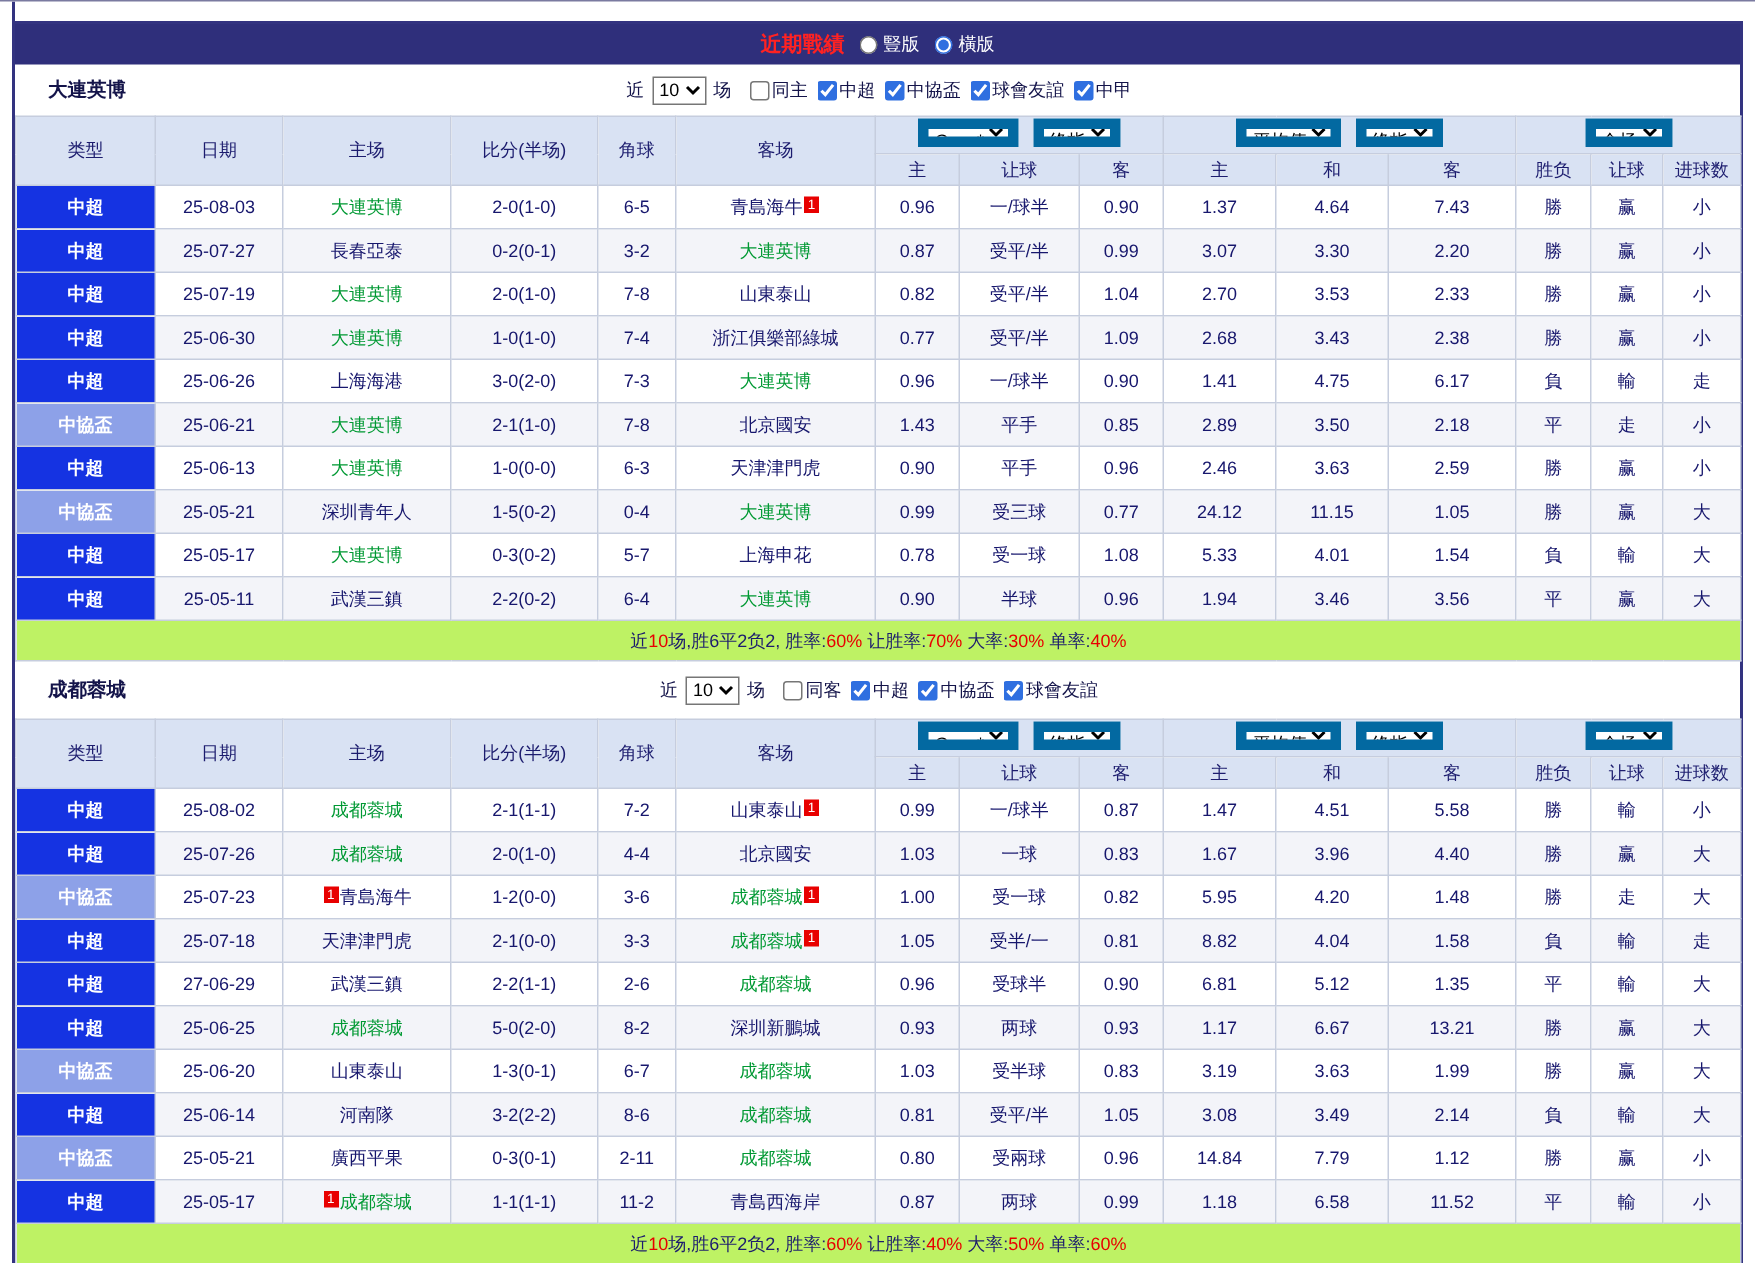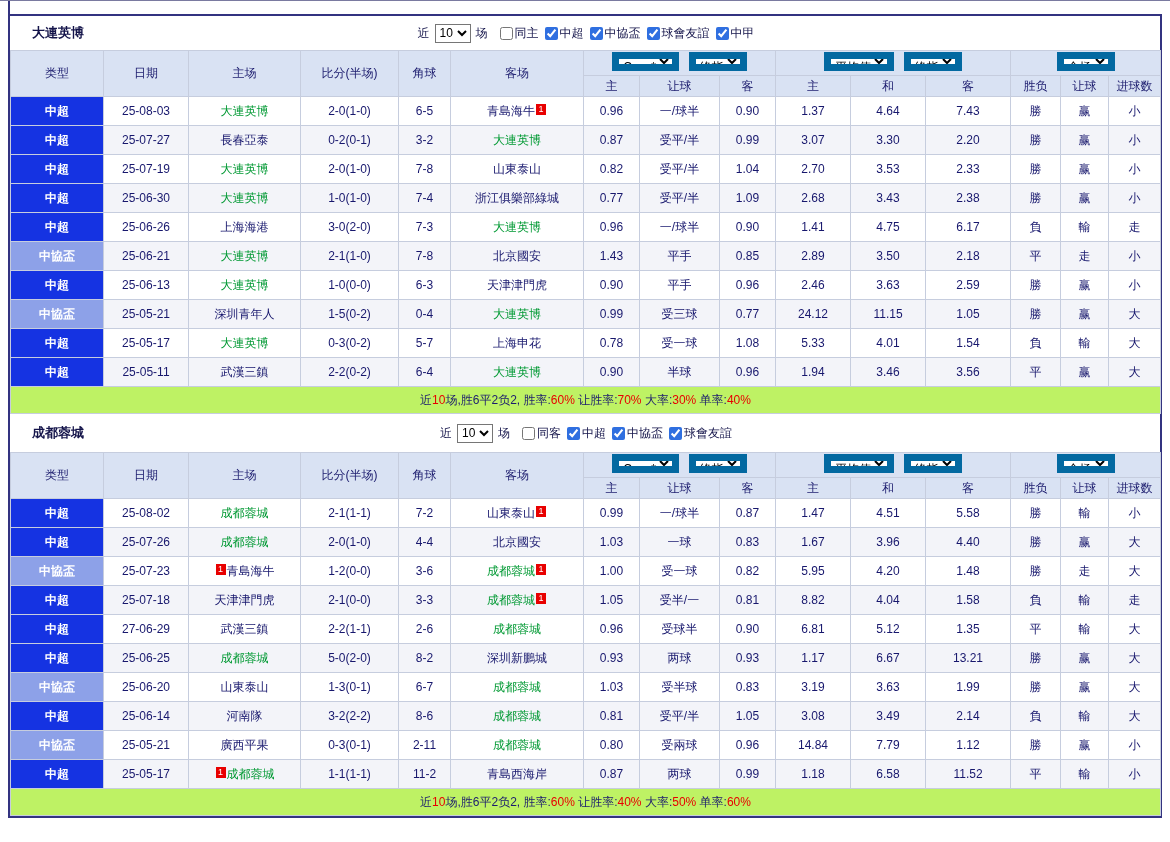--- a/index.html
+++ b/index.html
@@ -41,20 +41,31 @@
   tfoot td.summary{height:27px;color:#1c1c6e;background:#bef264;font-size:12px}
 </style>
 </head>
 <body>
 
 <div class="page">
   <div class="top-spacer"></div>
 
   <div class="panel">
 
+    <div class="title-bar">
+      <span class="title">近期戰績</span>
+      <label class="radio-label">
+        <input type="radio" name="layout" style="">
+        <span>豎版</span>
+      </label>
+      <label class="radio-label">
+        <input type="radio" name="layout" checked="" style="">
+        <span>橫版</span>
+      </label>
+    </div>
 
     <div class="section">
       <div class="section-head">
         <span class="team-title">大連英博</span>
         <div class="filters">
             <span class="flabel">近</span>
             <select><option>10</option></select>
             <span class="flabel">场</span>
             <label class="fcheck">
               <input type="checkbox" style="">

